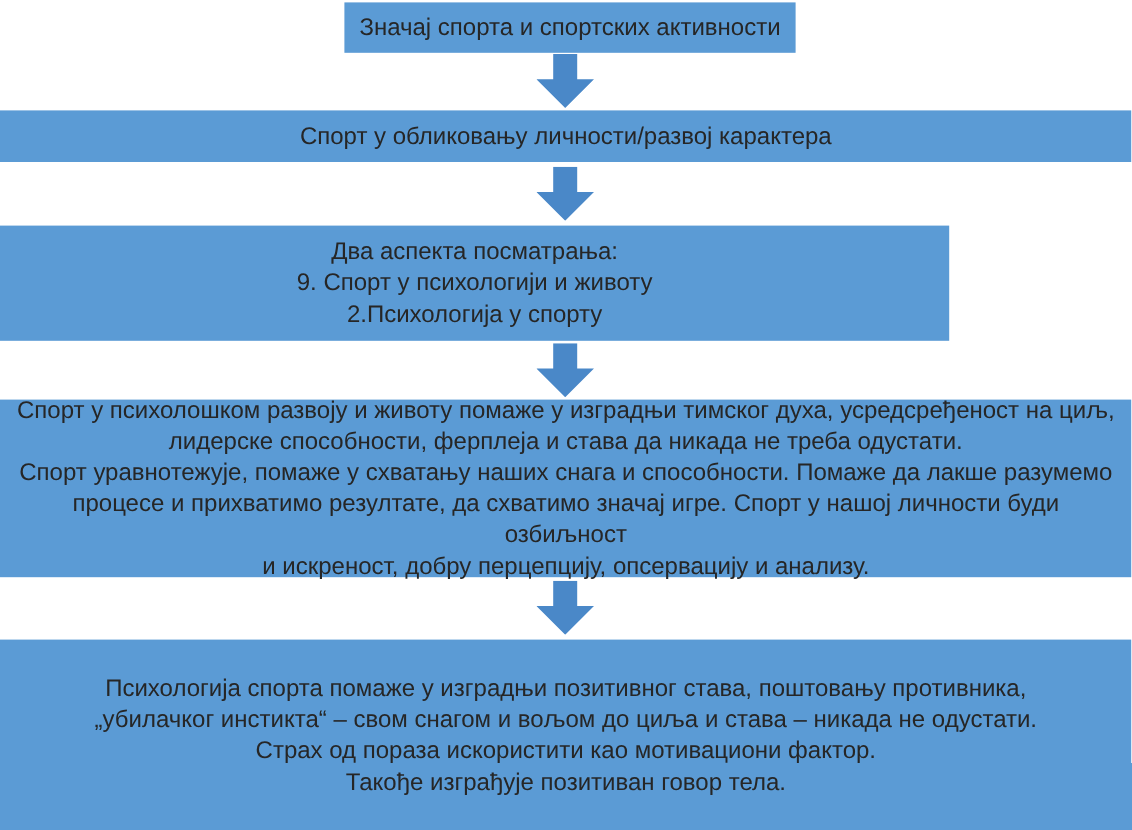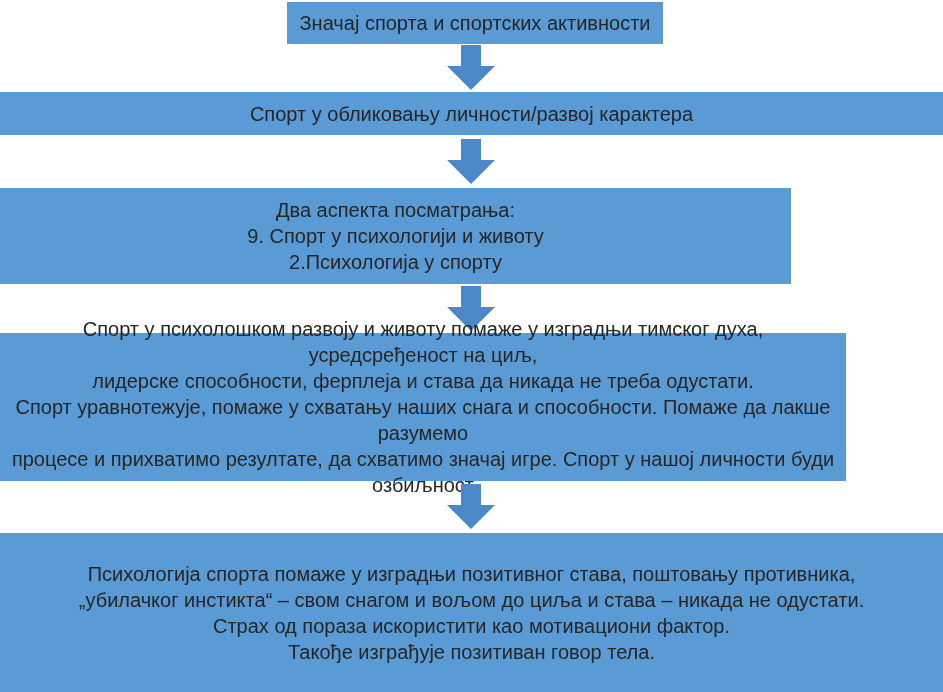--- a/index.html
+++ b/index.html
@@ -25,21 +25,21 @@
     text-align: center;
     font-size: 20px;
     line-height: 26px;
   }
 
   .box .line { width: 100%; padding: 0 8px; }
 
   .box-title    { left: 287px; top: 2px;   width: 376px; height: 42px; }
   .box-person   { left: 0;     top: 92px;  width: 943px; height: 43px; }
   .box-aspects  { left: 0;     top: 188px; width: 791px; height: 96px; }
-  .box-psychdev { left: 0;     top: 333px; width: 846px; height: 148px; align-items: flex-end; }
+  .box-psychdev { left: 0;     top: 333px; width: 943px; height: 148px; align-items: flex-end; }
   .box-sportpsy { left: 0;     top: 533px; width: 943px; height: 159px; }
 
   .arrow {
     position: absolute;
     width: 48px;
     height: 45px;
     left: 447px;
   }
   .arrow polygon { fill: var(--arrow-fill, #4a88c8); }
 
@@ -77,20 +77,21 @@
 
   <svg class="arrow arrow-3" viewBox="0 0 48 45" aria-hidden="true">
     <polygon points="14,0 34,0 34,21 48,21 24,45 0,21 14,21"></polygon>
   </svg>
 
   <div class="box box-psychdev">
     <div class="line">Спорт у психолошком развоју и животу помаже у изградњи тимског духа, усредсређеност на циљ,</div>
     <div class="line">лидерске способности, ферплеја и става да никада не треба одустати.</div>
     <div class="line">Спорт уравнотежује, помаже у схватању наших снага и способности. Помаже да лакше разумемо</div>
     <div class="line">процесе и прихватимо резултате,  да схватимо значај игре. Спорт у нашој личности буди озбиљност</div>
+    <div class="line">и искреност, добру перцепцију, опсервацију и анализу.</div>
   </div>
 
   <svg class="arrow arrow-4" viewBox="0 0 48 45" aria-hidden="true">
     <polygon points="14,0 34,0 34,21 48,21 24,45 0,21 14,21"></polygon>
   </svg>
 
   <div class="box box-sportpsy">
     <div class="line">Психологија спорта помаже у изградњи позитивног става, поштовању противника,</div>
     <div class="line">„убилачког инстикта“ – свом снагом и вољом до циља и става – никада не одустати.</div>
     <div class="line">Страх од пораза искористити као мотивациони фактор.</div>

